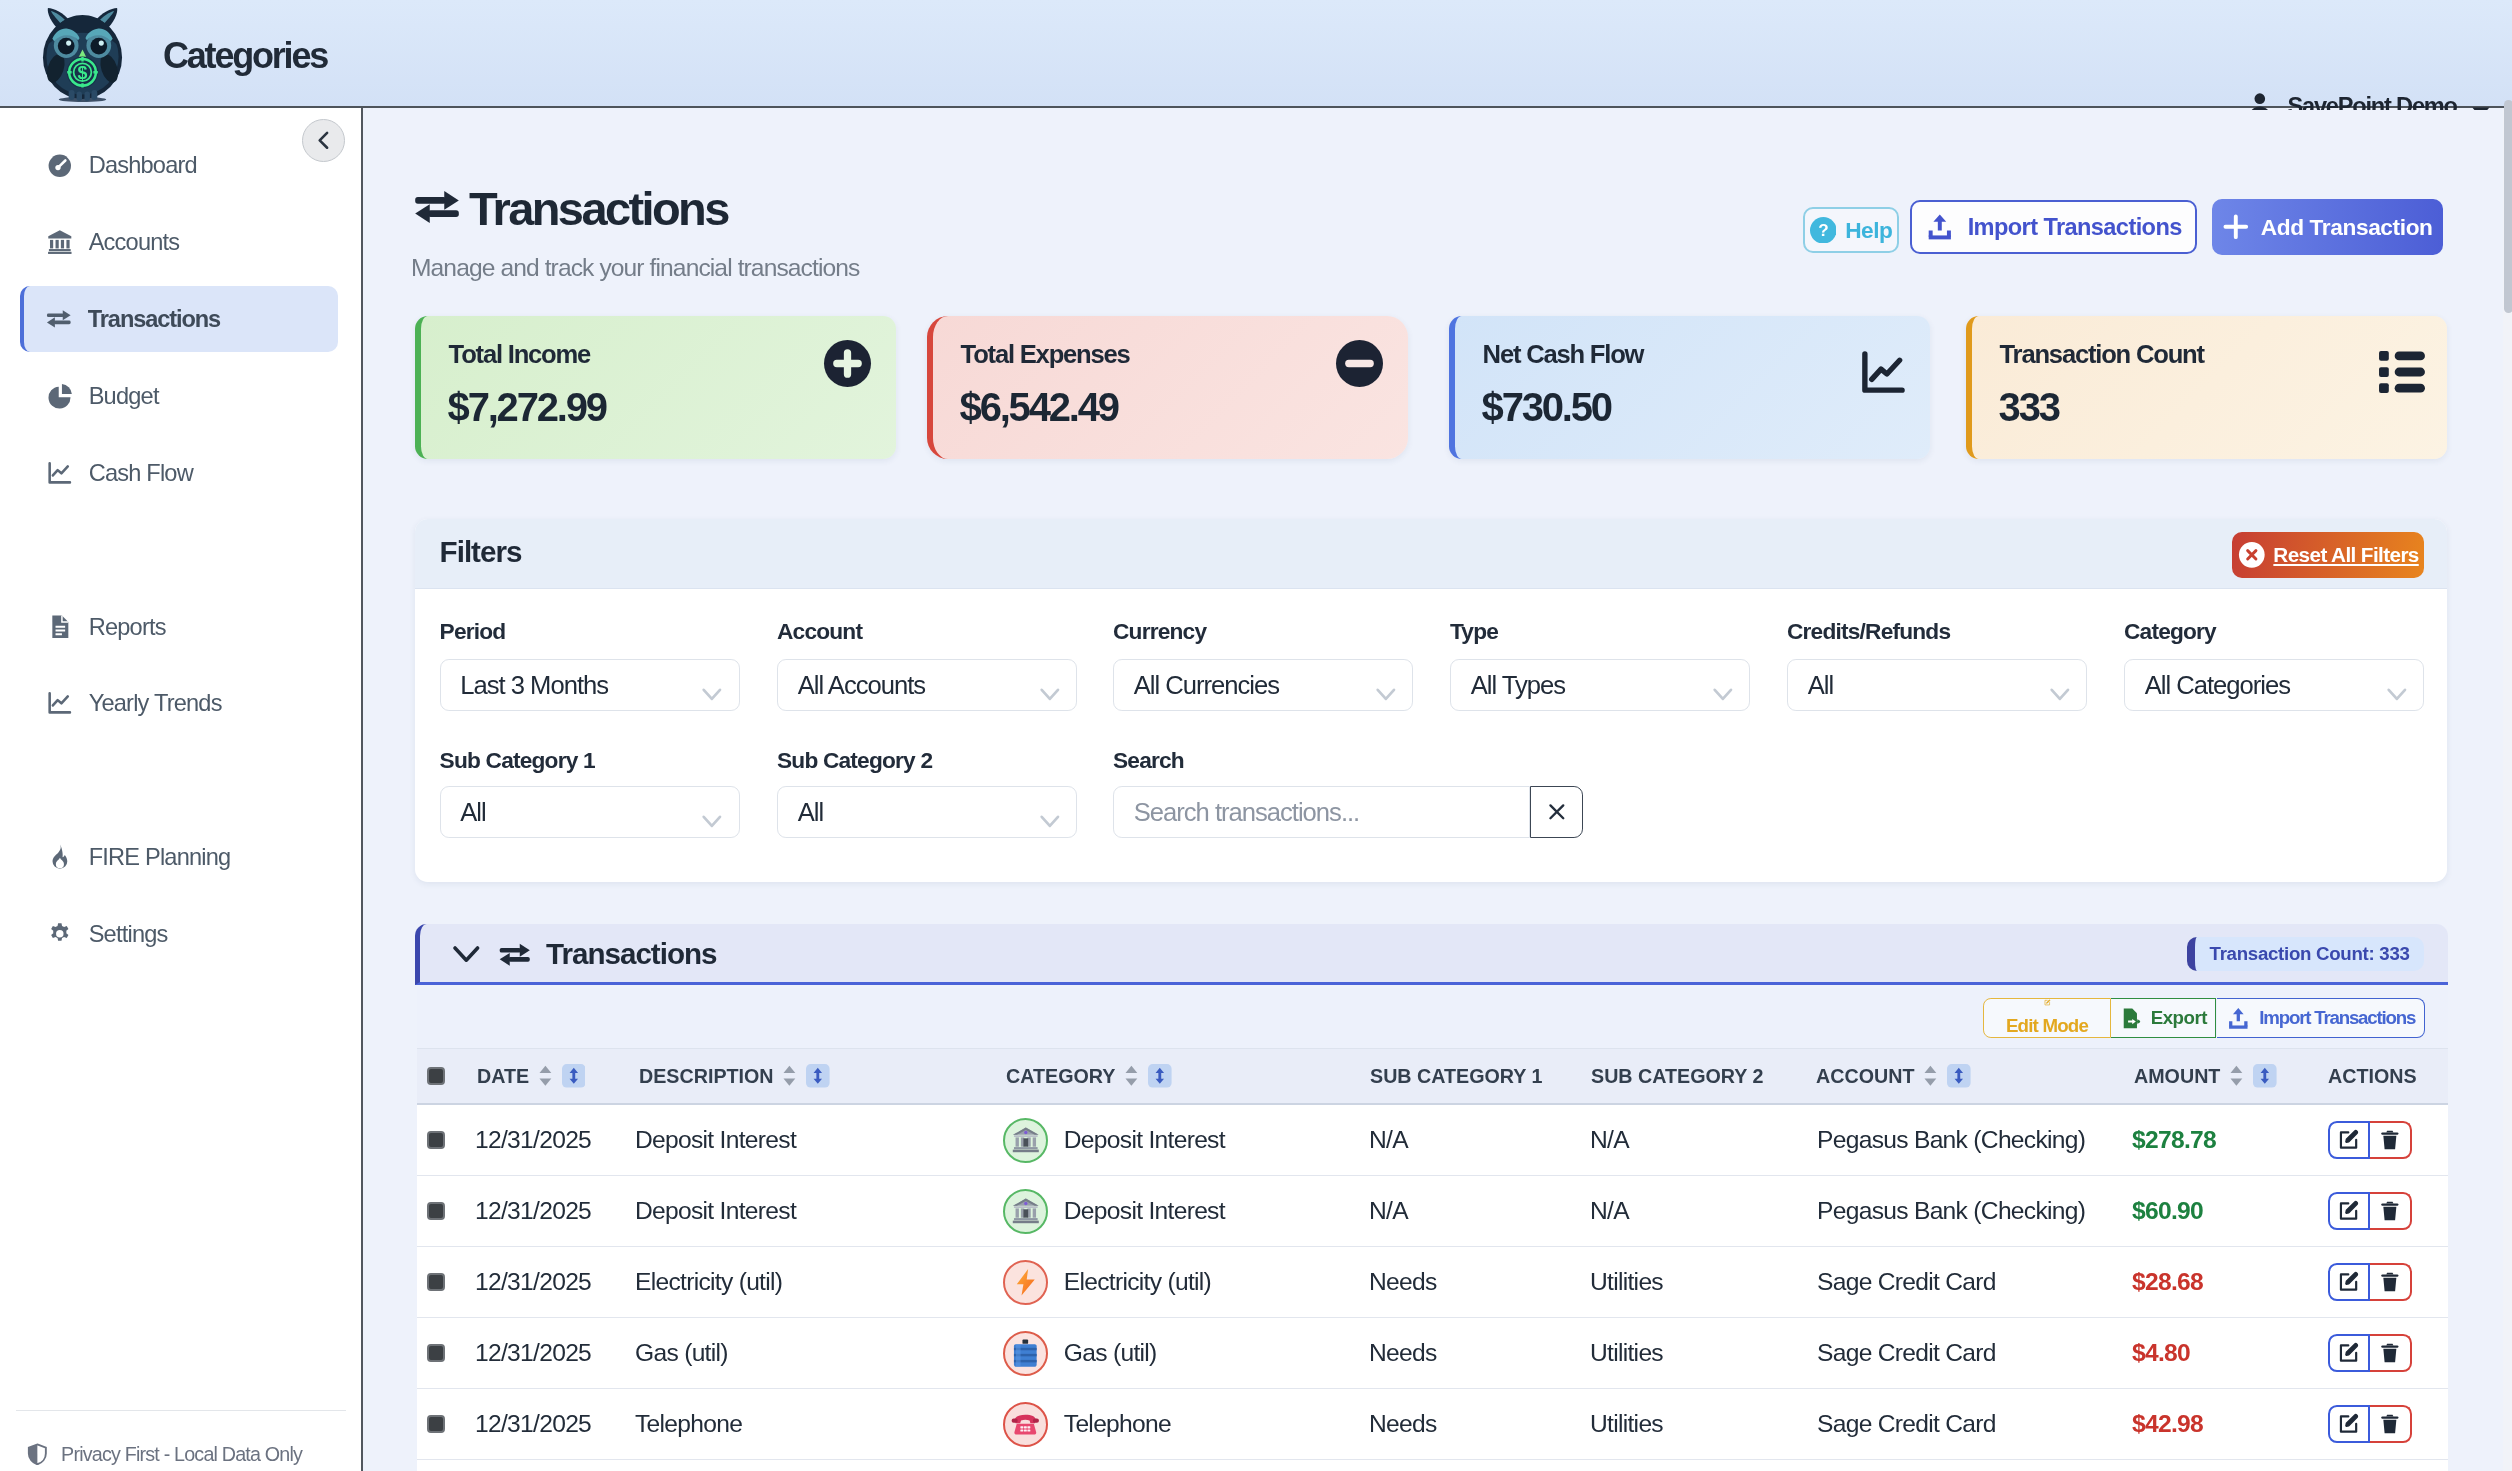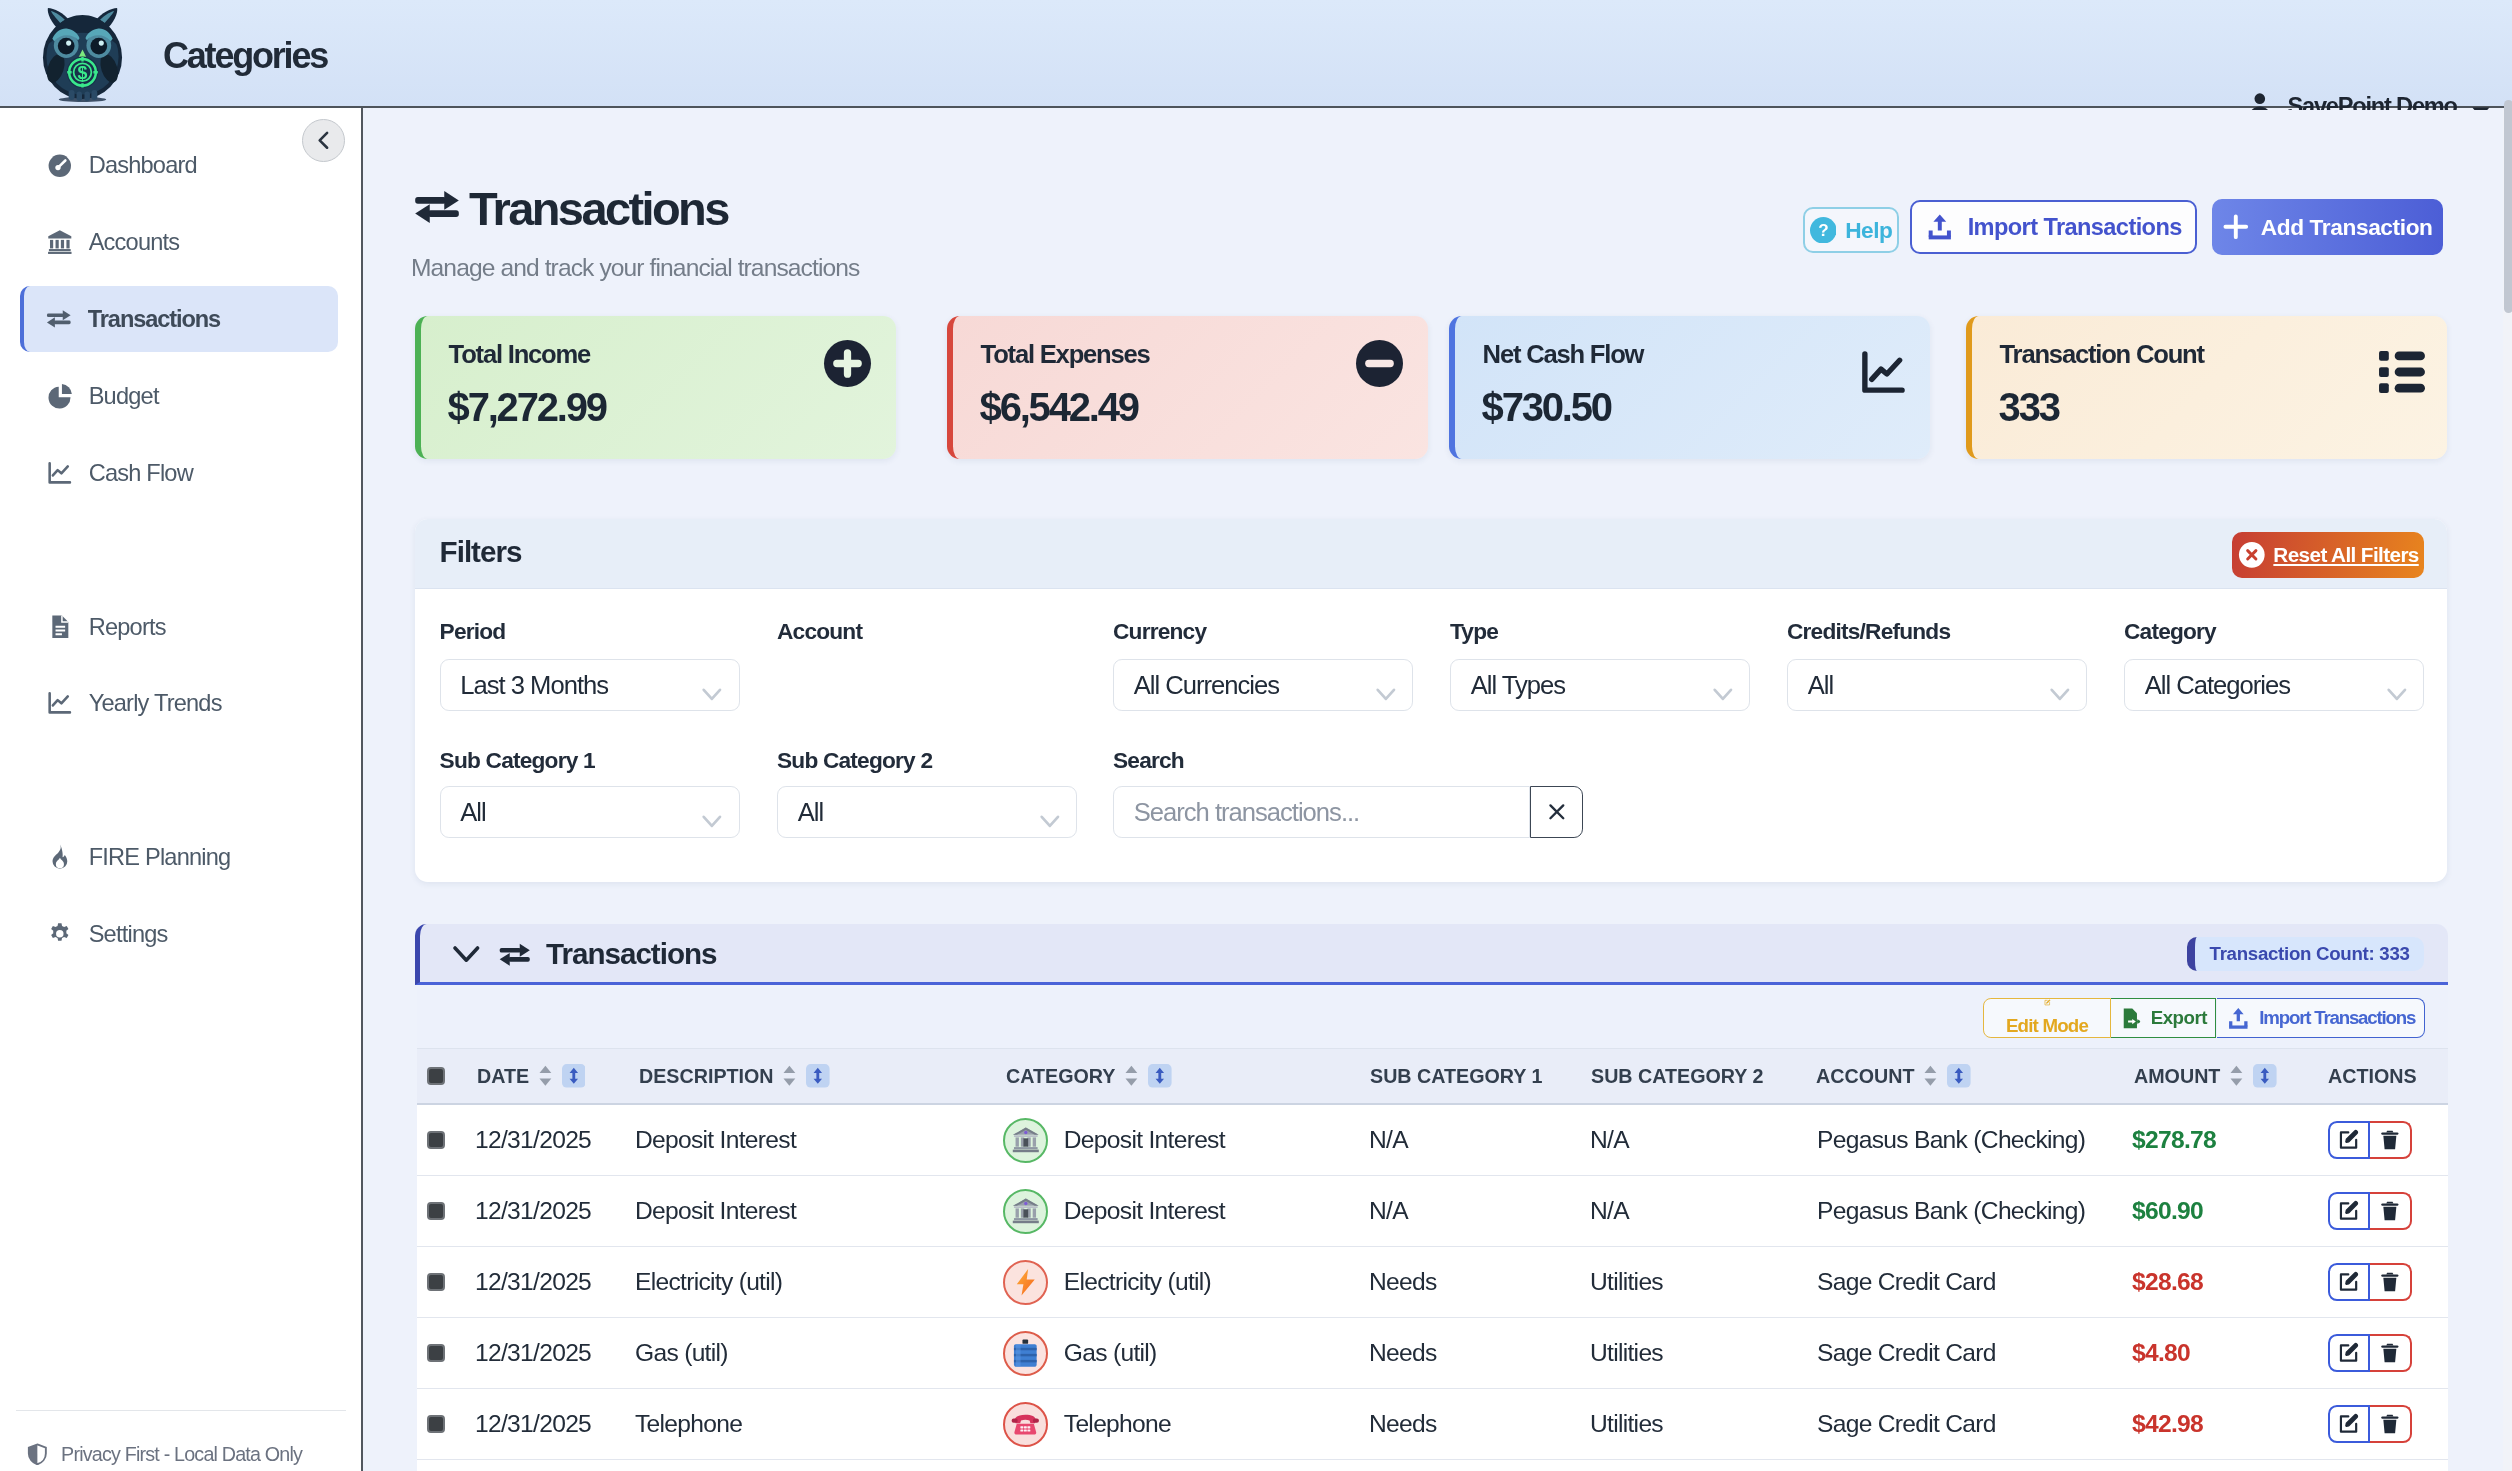--- a/index.html
+++ b/index.html
@@ -33,21 +33,21 @@
 #b-help { left:1439px; top:97px; width:96px; height:46px; border:2px solid #8ecfe6; color:#3cb4dc; font-size:22.7px; gap:8.9px; background:rgba(255,255,255,0.35); letter-spacing:-0.5px; }
 #b-import { left:1546px; top:90px; width:287px; height:54px; border:2px solid #4a5fd2; color:#4353cd; font-size:23.6px; gap:12.8px; background:#fdfdfe; letter-spacing:-0.6px; }
 #b-add { left:1848px; top:89px; width:231px; height:56px; background:linear-gradient(90deg,#6e86e8,#4c5ed6); color:#fff; font-size:22.7px; gap:10.8px; letter-spacing:-0.4px; }
 
 
 .card { position:absolute; top:206px; width:481px; height:143px; border-radius:12.8px; box-shadow:0 2px 5.9px rgba(40,60,100,0.08); }
 .card .t { position:absolute; left:27.6px; top:23.6px; font-size:25.6px; font-weight:bold; color:#1f2937; letter-spacing:-1.2px; }
 .card .v { position:absolute; left:26.6px; top:69px; font-size:40px; font-weight:bold; color:#1c2734; letter-spacing:-2.2px; }
 .cico { position:absolute; right:24.6px; top:23.6px; width:47px; height:47px; border-radius:50%; background:#1c2333; display:flex; align-items:center; justify-content:center; }
 #card1 { left:51px; background:linear-gradient(135deg,#d7efcd,#e2f4dc); border-left:6.9px solid #4cb154; }
-#card2 { left:583px; background:linear-gradient(135deg,#f7d9d6,#fae4e1); border-left:6.9px solid #d7473c; }
+#card2 { left:563px; background:linear-gradient(135deg,#f7d9d6,#fae4e1); border-left:6.9px solid #d7473c;border-radius:21px; }
 #card3 { left:1085px; background:linear-gradient(135deg,#d2e4f8,#dfecfa); border-left:6.9px solid #4f74e0; }
 #card4 { left:1602px; background:linear-gradient(135deg,#faebd7,#fcf3e3); border-left:6.9px solid #e09a1b; }
 
 
 #filters { position:absolute; left:51px; top:409px; width:2032px; height:363px; background:#fff; border-radius:12.8px; box-shadow:0 2px 5.9px rgba(40,60,100,0.08); }
 #fhead { height:70px; background:#e7eef8; border-radius:12.8px 12.8px 0 0; border-bottom:1px solid #dbe3f0; position:relative; }
 #fhead .ft { position:absolute; left:24.6px; top:15.8px; font-size:29.6px; font-weight:bold; color:#1f2937; letter-spacing:-1px; }
 #b-reset { position:absolute; right:22.7px; top:12.8px; width:192px; height:46px; border-radius:9.9px; background:linear-gradient(100deg,#c63d33,#e8851e); color:#fff; font-size:20.7px; font-weight:bold; display:flex; align-items:center; justify-content:center; gap:7.9px; letter-spacing:-0.6px; white-space:nowrap;text-decoration:underline; }
 .flabel { position:absolute; font-size:22.7px; font-weight:bold; color:#222c3a; letter-spacing:-0.8px; }
 .fsel { position:absolute; width:300px; height:52px; background:#fff; border:1px solid #dee3ea; border-radius:8.9px; display:flex; align-items:center; padding:0 19.7px; font-size:25.6px; color:#212b38; letter-spacing:-1px; }
@@ -297,20 +297,23 @@
             <path d="M10.5 10.5 19.5 19.5 M19.5 10.5 10.5 19.5" stroke="#c8402f" stroke-width="3.2" stroke-linecap="round"></path>
           </svg>
           <span>Reset All Filters</span>
         </div>
     </div>
     <div class="flabel" style="left:24.6px;top:99px">Period</div>
     <div class="fsel" style="left:24.6px;top:140px">Last 3 Months<span class="chev"><svg width="21.7" height="14.8" viewBox="0 0 24 16" fill="none" stroke="#c3cad3" stroke-width="3" stroke-linecap="round" stroke-linejoin="round">
             <path d="M3 3 12 13 21 3"></path>
           </svg></span></div>
     <div class="flabel" style="left:362px;top:99px">Account</div>
+    <div class="fsel" style="left:362px;top:140px">All Accounts<span class="chev"><svg width="21.7" height="14.8" viewBox="0 0 24 16" fill="none" stroke="#c3cad3" stroke-width="3" stroke-linecap="round" stroke-linejoin="round">
+            <path d="M3 3 12 13 21 3"></path>
+          </svg></span></div>
     <div class="flabel" style="left:698px;top:99px">Currency</div>
     <div class="fsel" style="left:698px;top:140px">All Currencies<span class="chev"><svg width="21.7" height="14.8" viewBox="0 0 24 16" fill="none" stroke="#c3cad3" stroke-width="3" stroke-linecap="round" stroke-linejoin="round">
             <path d="M3 3 12 13 21 3"></path>
           </svg></span></div>
     <div class="flabel" style="left:1035px;top:99px">Type</div>
     <div class="fsel" style="left:1035px;top:140px">All Types<span class="chev"><svg width="21.7" height="14.8" viewBox="0 0 24 16" fill="none" stroke="#c3cad3" stroke-width="3" stroke-linecap="round" stroke-linejoin="round">
             <path d="M3 3 12 13 21 3"></path>
           </svg></span></div>
     <div class="flabel" style="left:1372px;top:99px">Credits/Refunds</div>
     <div class="fsel" style="left:1372px;top:140px">All<span class="chev"><svg width="21.7" height="14.8" viewBox="0 0 24 16" fill="none" stroke="#c3cad3" stroke-width="3" stroke-linecap="round" stroke-linejoin="round">

